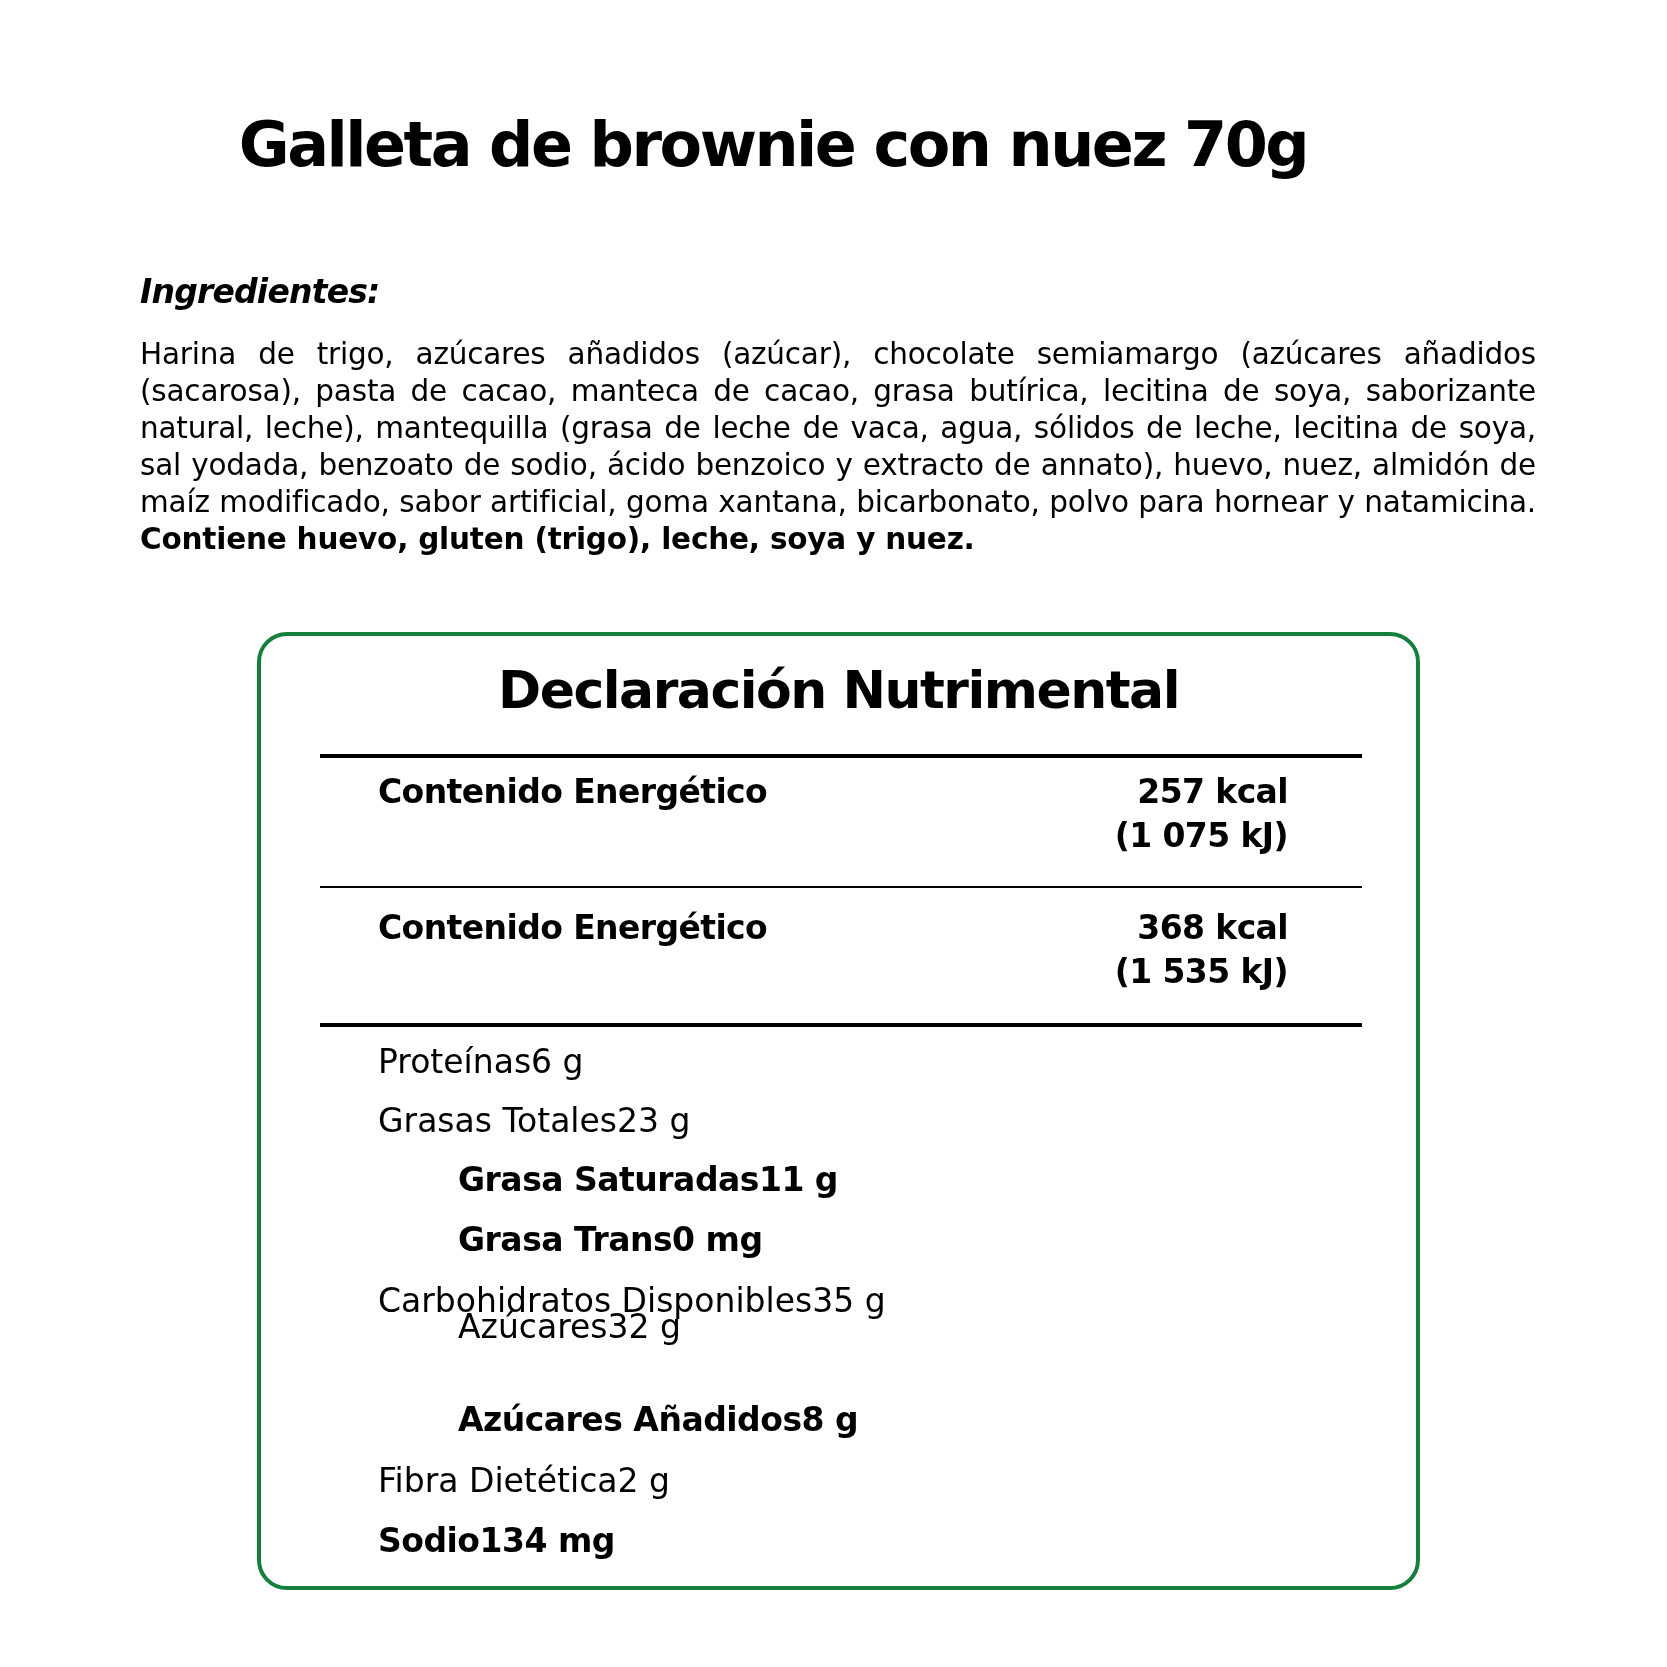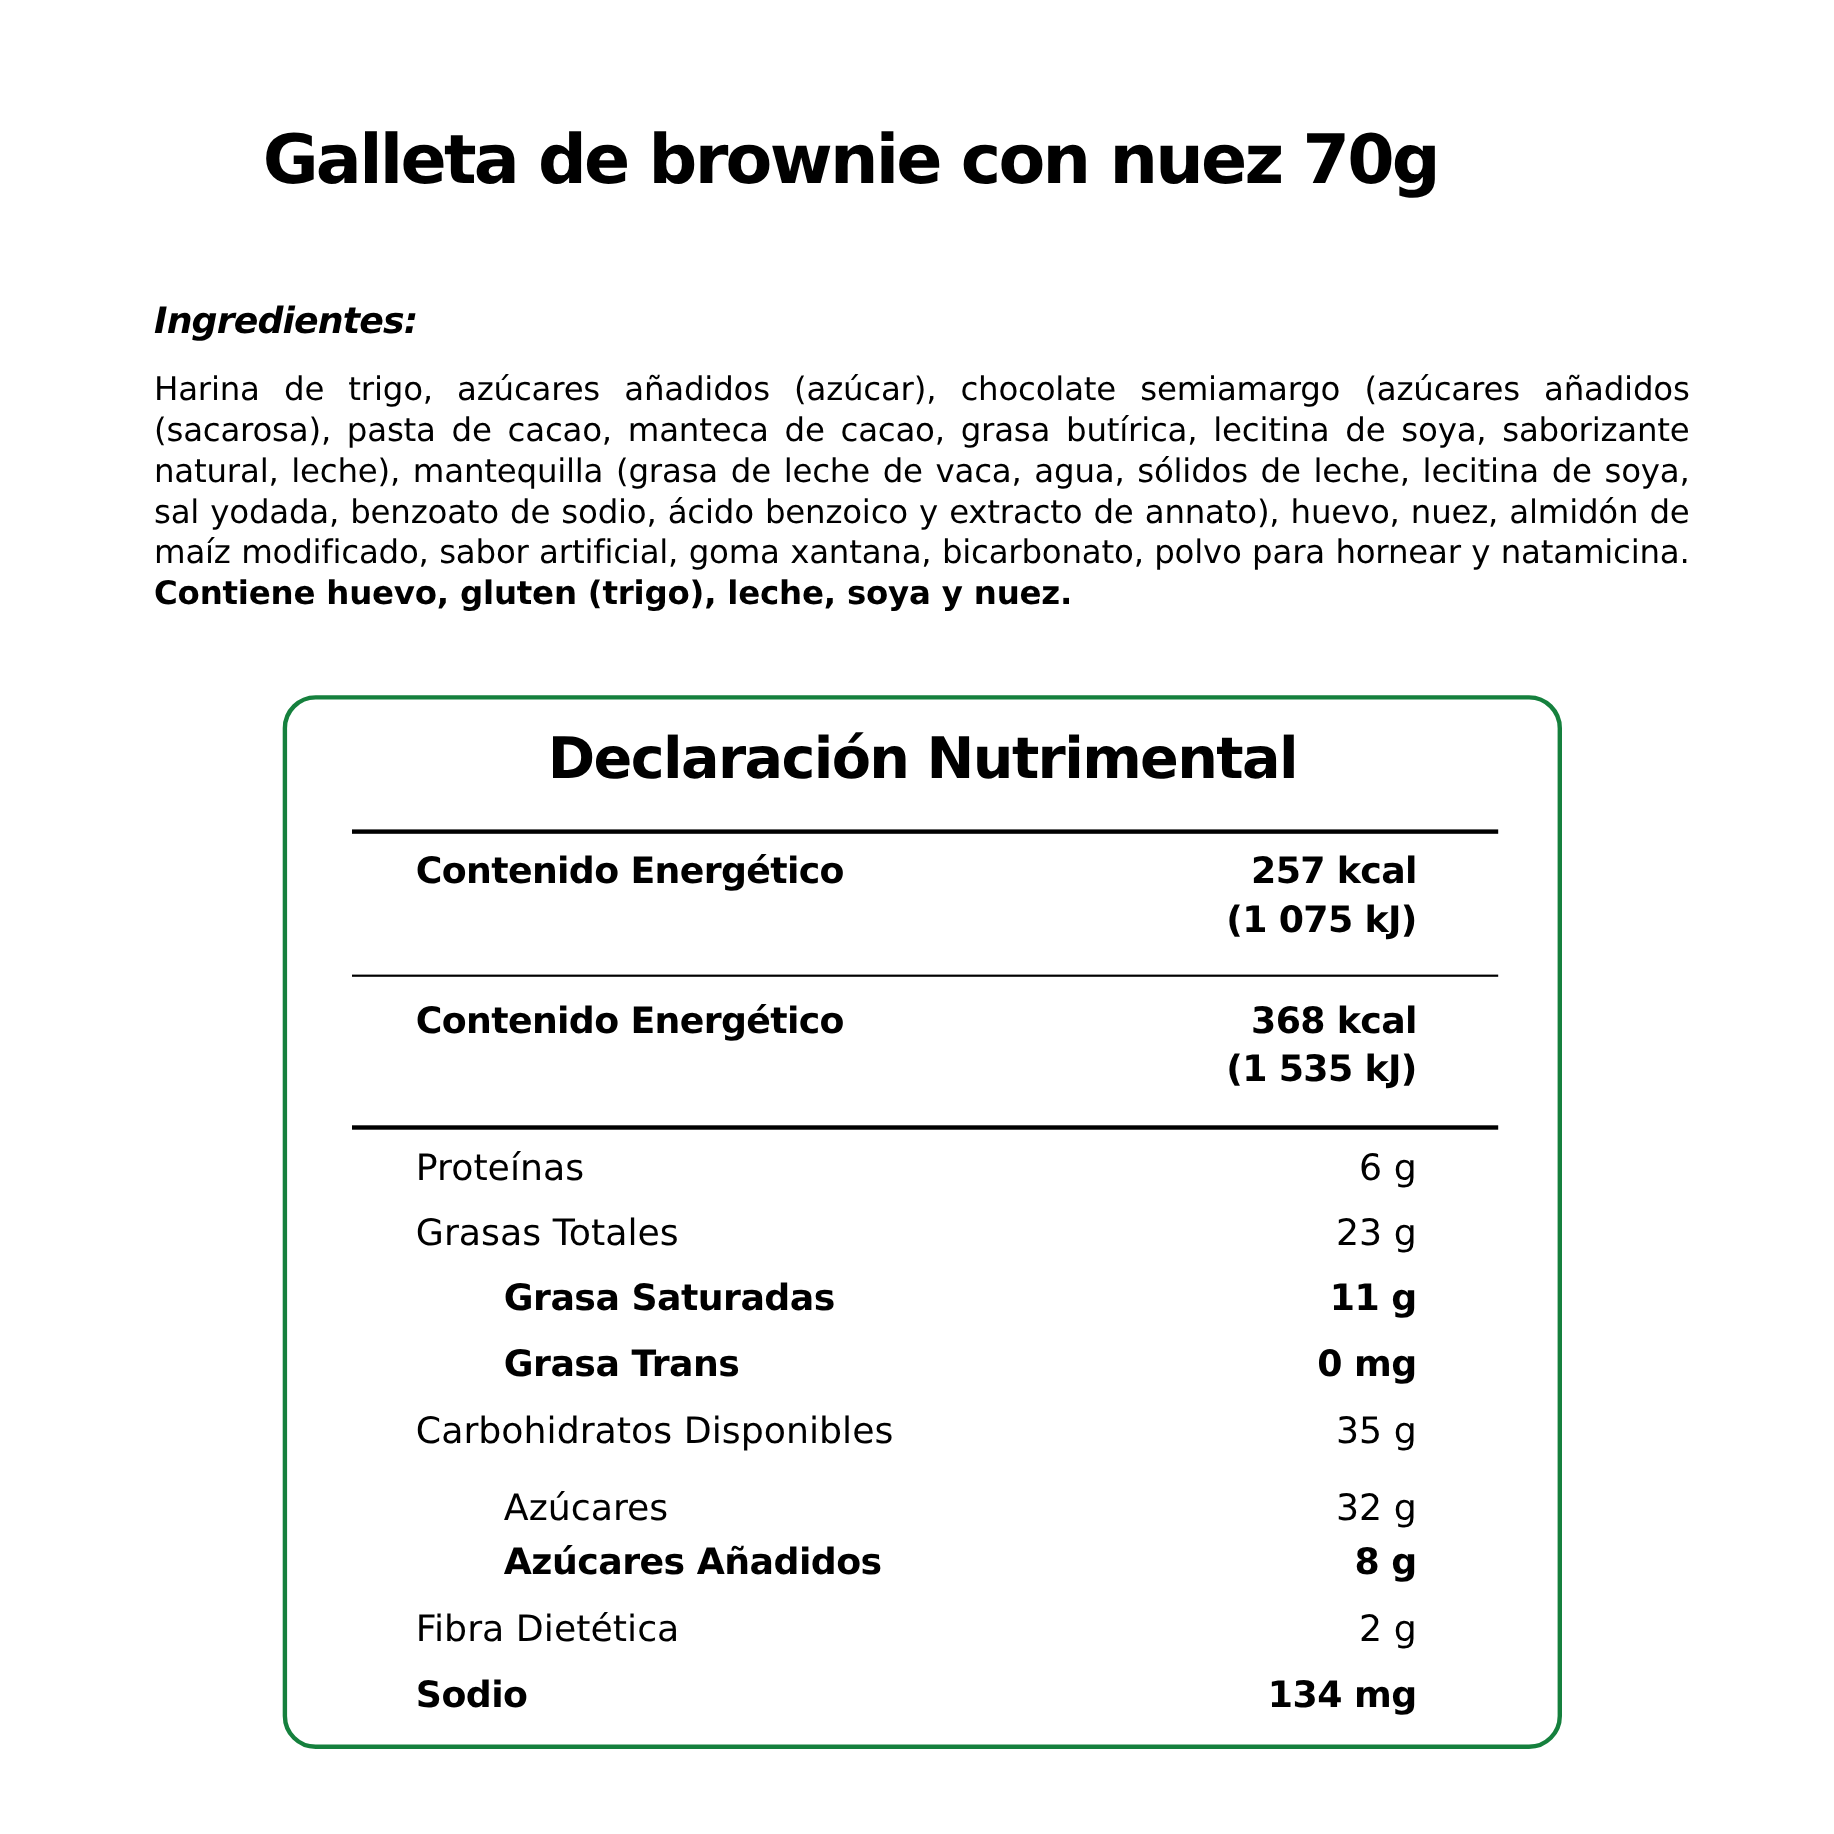--- a/index.html
+++ b/index.html
@@ -16,21 +16,21 @@
   .box { position: absolute; left: 257px; top: 632px; width: 1155px; height: 950px;
          border: 4px solid #15803d; border-radius: 30px; box-sizing: content-box; }
   .box-title { position: absolute; left: 0; width: 100%; top: 24px; text-align: center;
                font-size: 52px; font-weight: 700; letter-spacing: -1.5px; margin: 0; }
   .rule { position: absolute; left: 59px; width: 1042px; background: #000; }
   .rule.thick { height: 4px; }
   .rule.thin { height: 2px; }
   .energy { position: absolute; left: 117px; width: 910px; display: flex; justify-content: space-between;
             font-size: 33px; font-weight: 700; line-height: 44px; letter-spacing: -0.6px; }
   .energy .val { text-align: right; }
-  .row { position: absolute; left: 117px; width: 910px; display: flex; justify-content: space-between;
+  .row { position: absolute; left: 117px; width: 910px; display: flex; 
          font-size: 33px; line-height: 40px; }
   .row.indent .lbl { padding-left: 80px; }
   .row.bold { font-weight: 700; letter-spacing: -0.5px; }
   .row .val { text-align: right; }
 </style>
 </head>
 <body>
 
 <h1 class="title">Galleta de brownie con nuez 70g</h1>
 
@@ -79,21 +79,21 @@
     <span class="val">11 g</span>
   </div>
   <div class="row indent bold" style="top:584px">
     <span class="lbl">Grasa Trans</span>
     <span class="val">0 mg</span>
   </div>
   <div class="row" style="top:645px">
     <span class="lbl">Carbohidratos Disponibles</span>
     <span class="val">35 g</span>
   </div>
-  <div class="row indent" style="top:715px">
+  <div class="row indent" style="top:671px">
     <span class="lbl">Azúcares</span>
     <span class="val">32 g</span>
   </div>
   <div class="row indent bold" style="top:764px">
     <span class="lbl">Azúcares Añadidos</span>
     <span class="val">8 g</span>
   </div>
   <div class="row" style="top:825px">
     <span class="lbl">Fibra Dietética</span>
     <span class="val">2 g</span>

